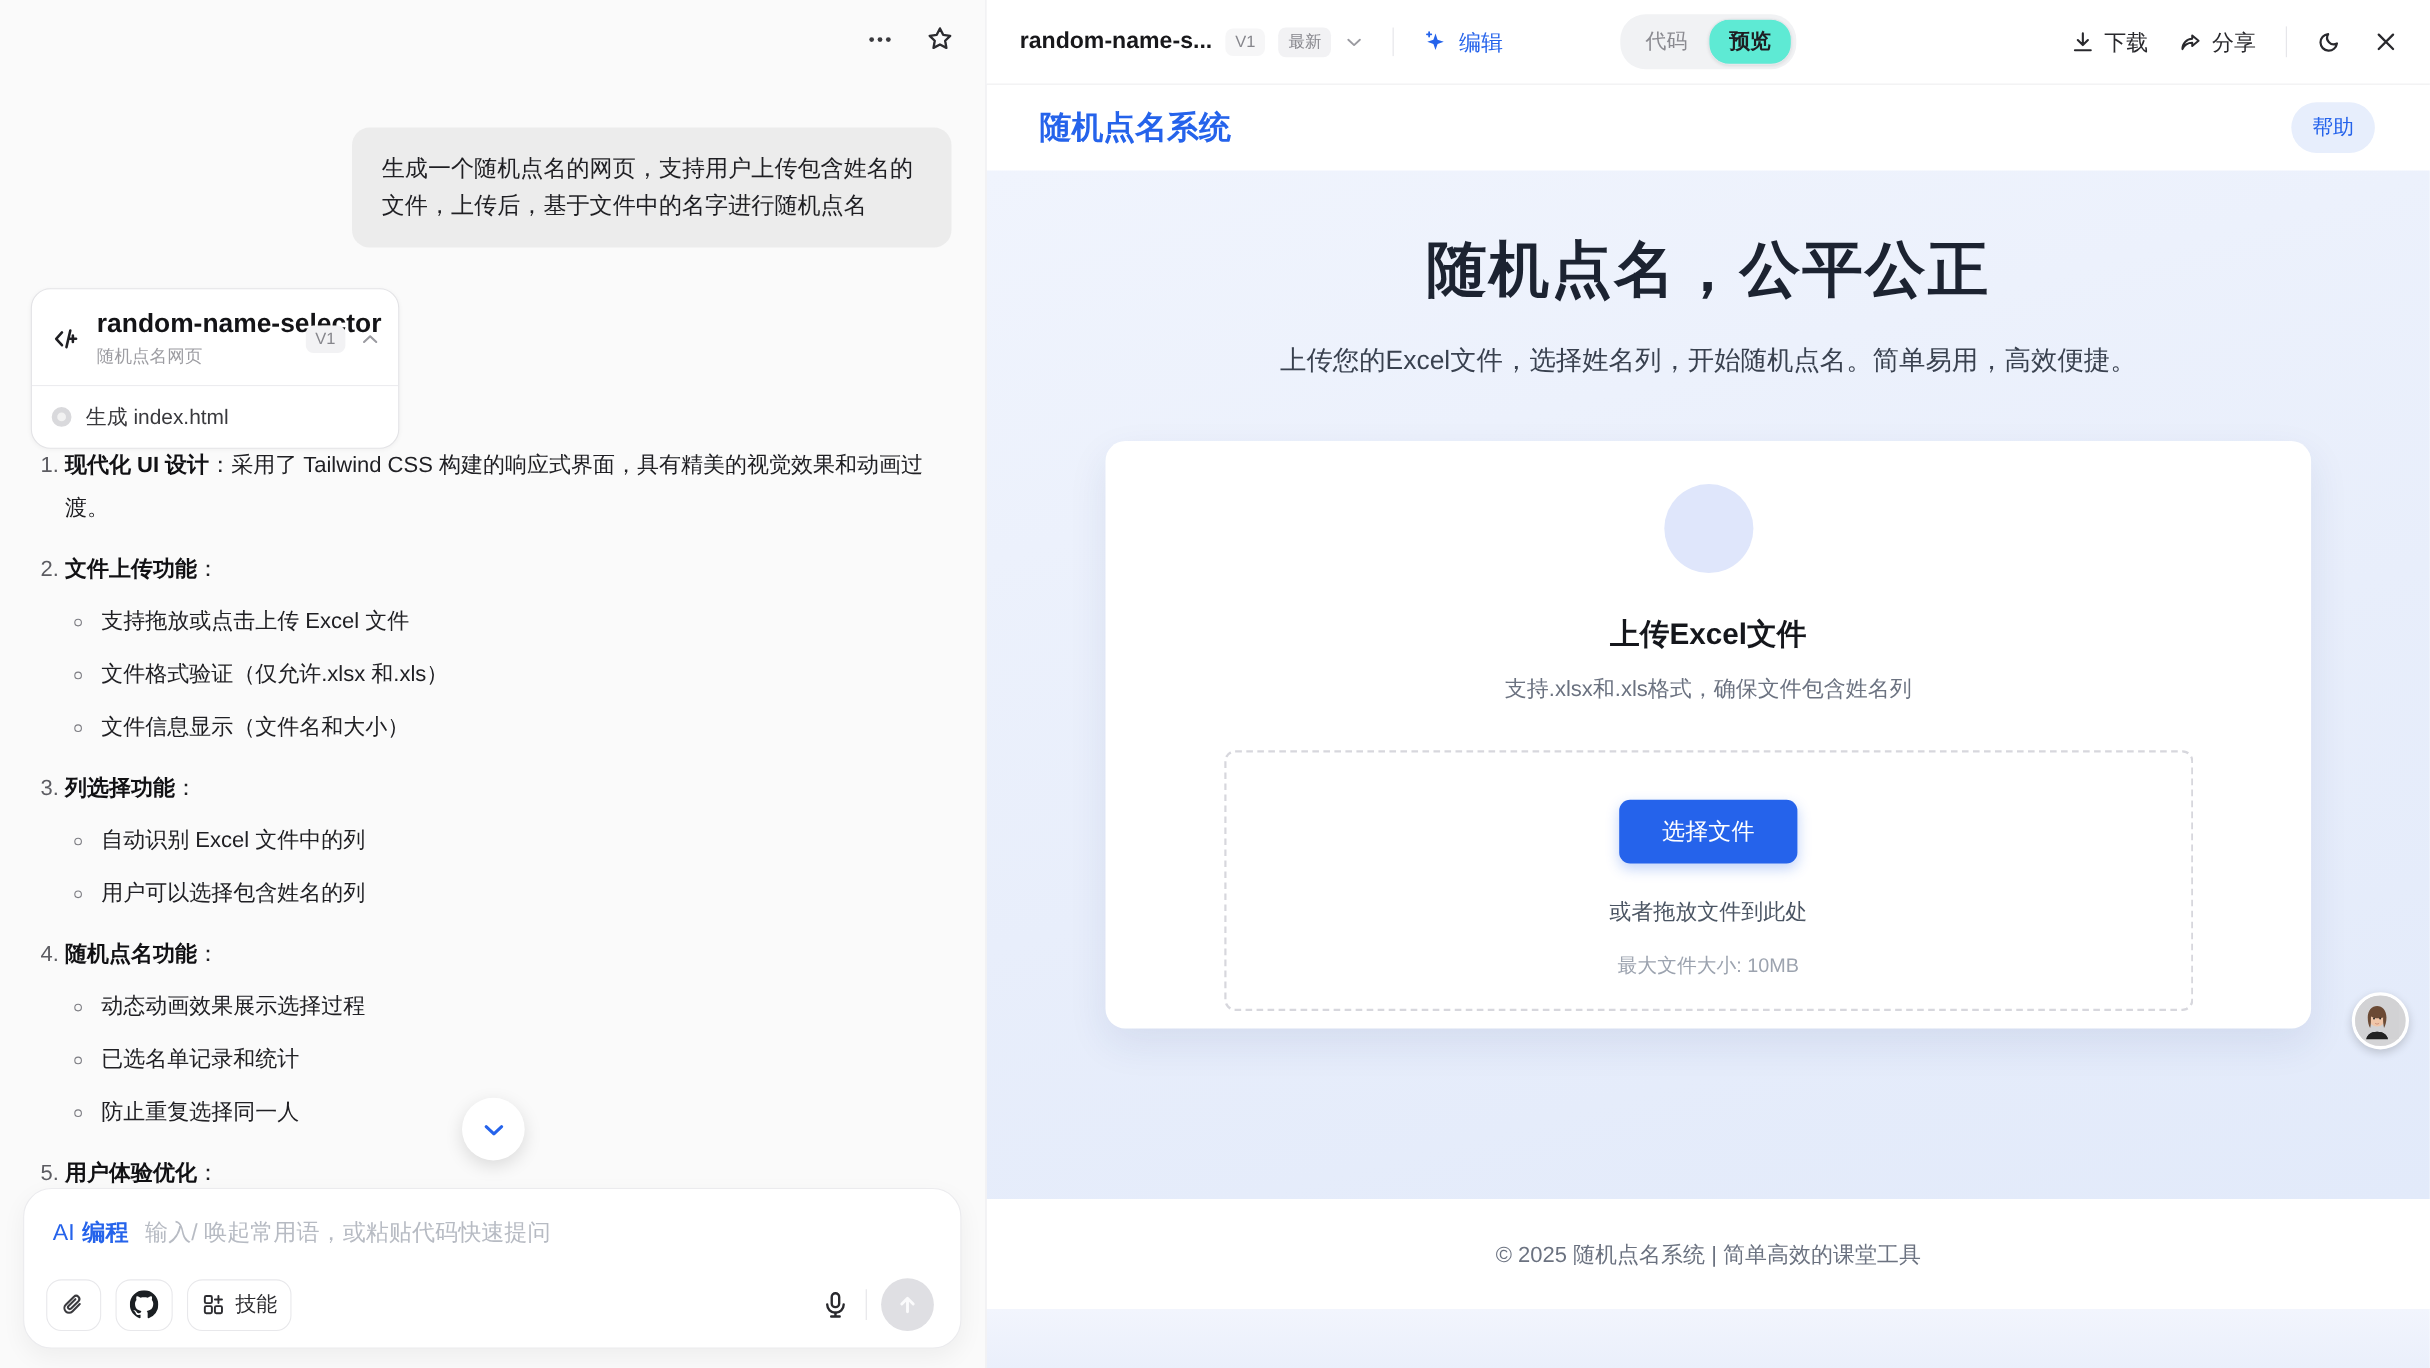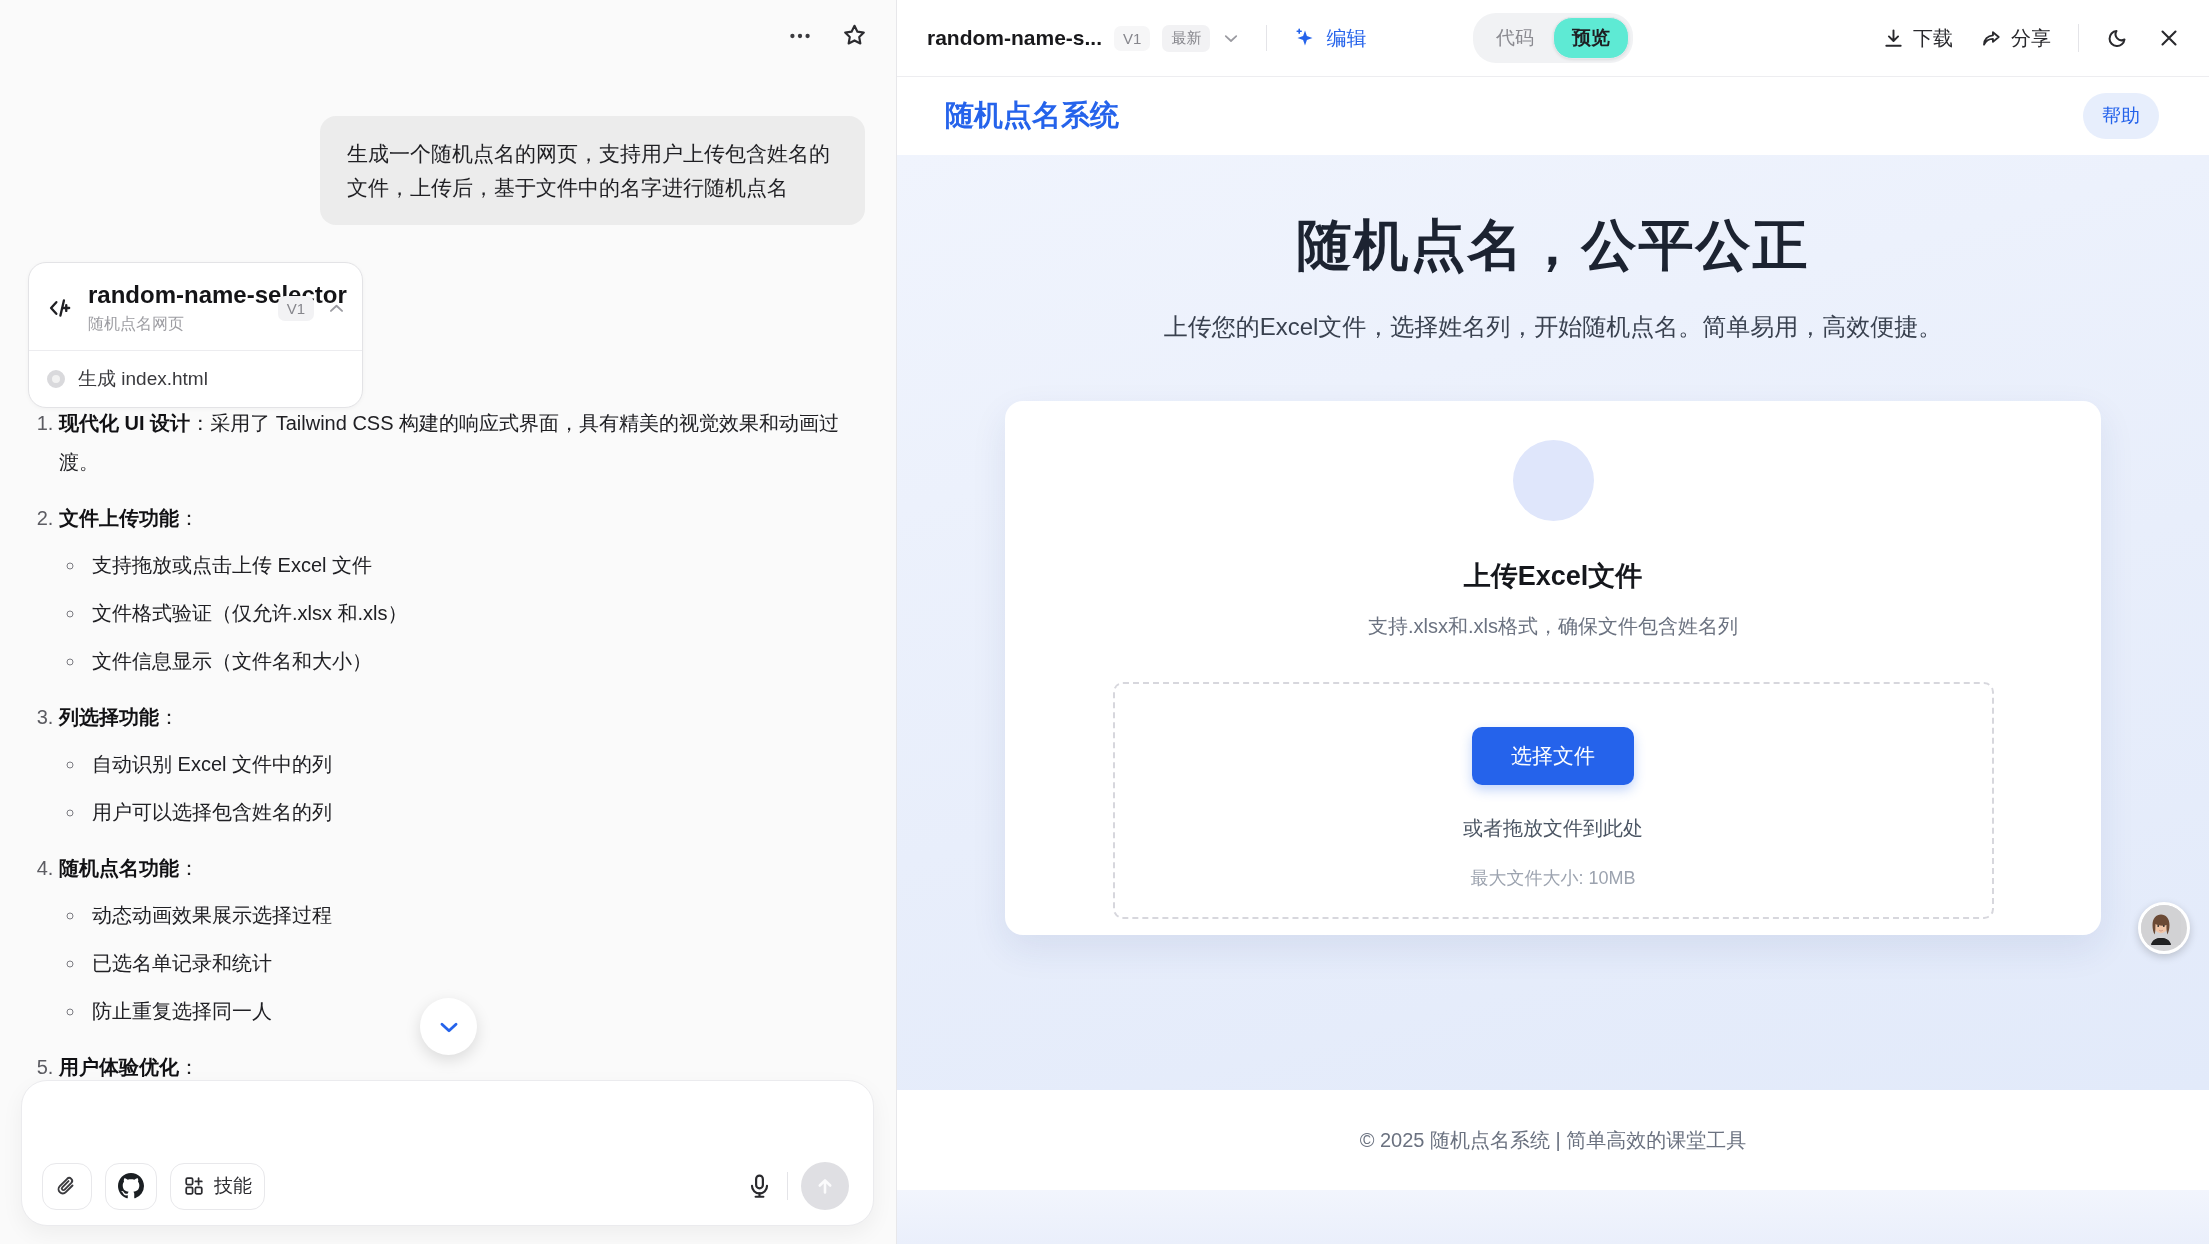--- a/index.html
+++ b/index.html
@@ -204,20 +204,24 @@
 
     <button class="scroll-fab">
       <span>
         <svg width="26" height="26" viewBox="0 0 24 24" fill="none" stroke="#2563eb" stroke-width="2.6" stroke-linecap="round" stroke-linejoin="round">
             <path d="M5.5 9.5 12 15.5 18.5 9.5"></path>
           </svg>
       </span>
     </button>
 
     <div class="composer">
+      <div class="composer-line">
+        <span class="brand"><span class="ai">AI</span><b>编程</b></span>
+        <span class="placeholder">输入/ 唤起常用语，或粘贴代码快速提问</span>
+      </div>
       <div class="composer-bottom">
         <button class="tool-btn" aria-label="attach">
           <span>
             <svg width="24" height="24" viewBox="0 0 24 24" fill="none" stroke="#3a3a3e" stroke-width="1.9" stroke-linecap="round" stroke-linejoin="round">
                 <path d="M17.5 11.5 10.8 18.2a4.2 4.2 0 0 1-6-6L12.2 4.8a2.9 2.9 0 0 1 4.1 4.1L9.6 15.6a1.6 1.6 0 0 1-2.3-2.3l6.2-6.2"></path>
               </svg>
           </span>
         </button>
         <button class="tool-btn" aria-label="github">
           <span>

